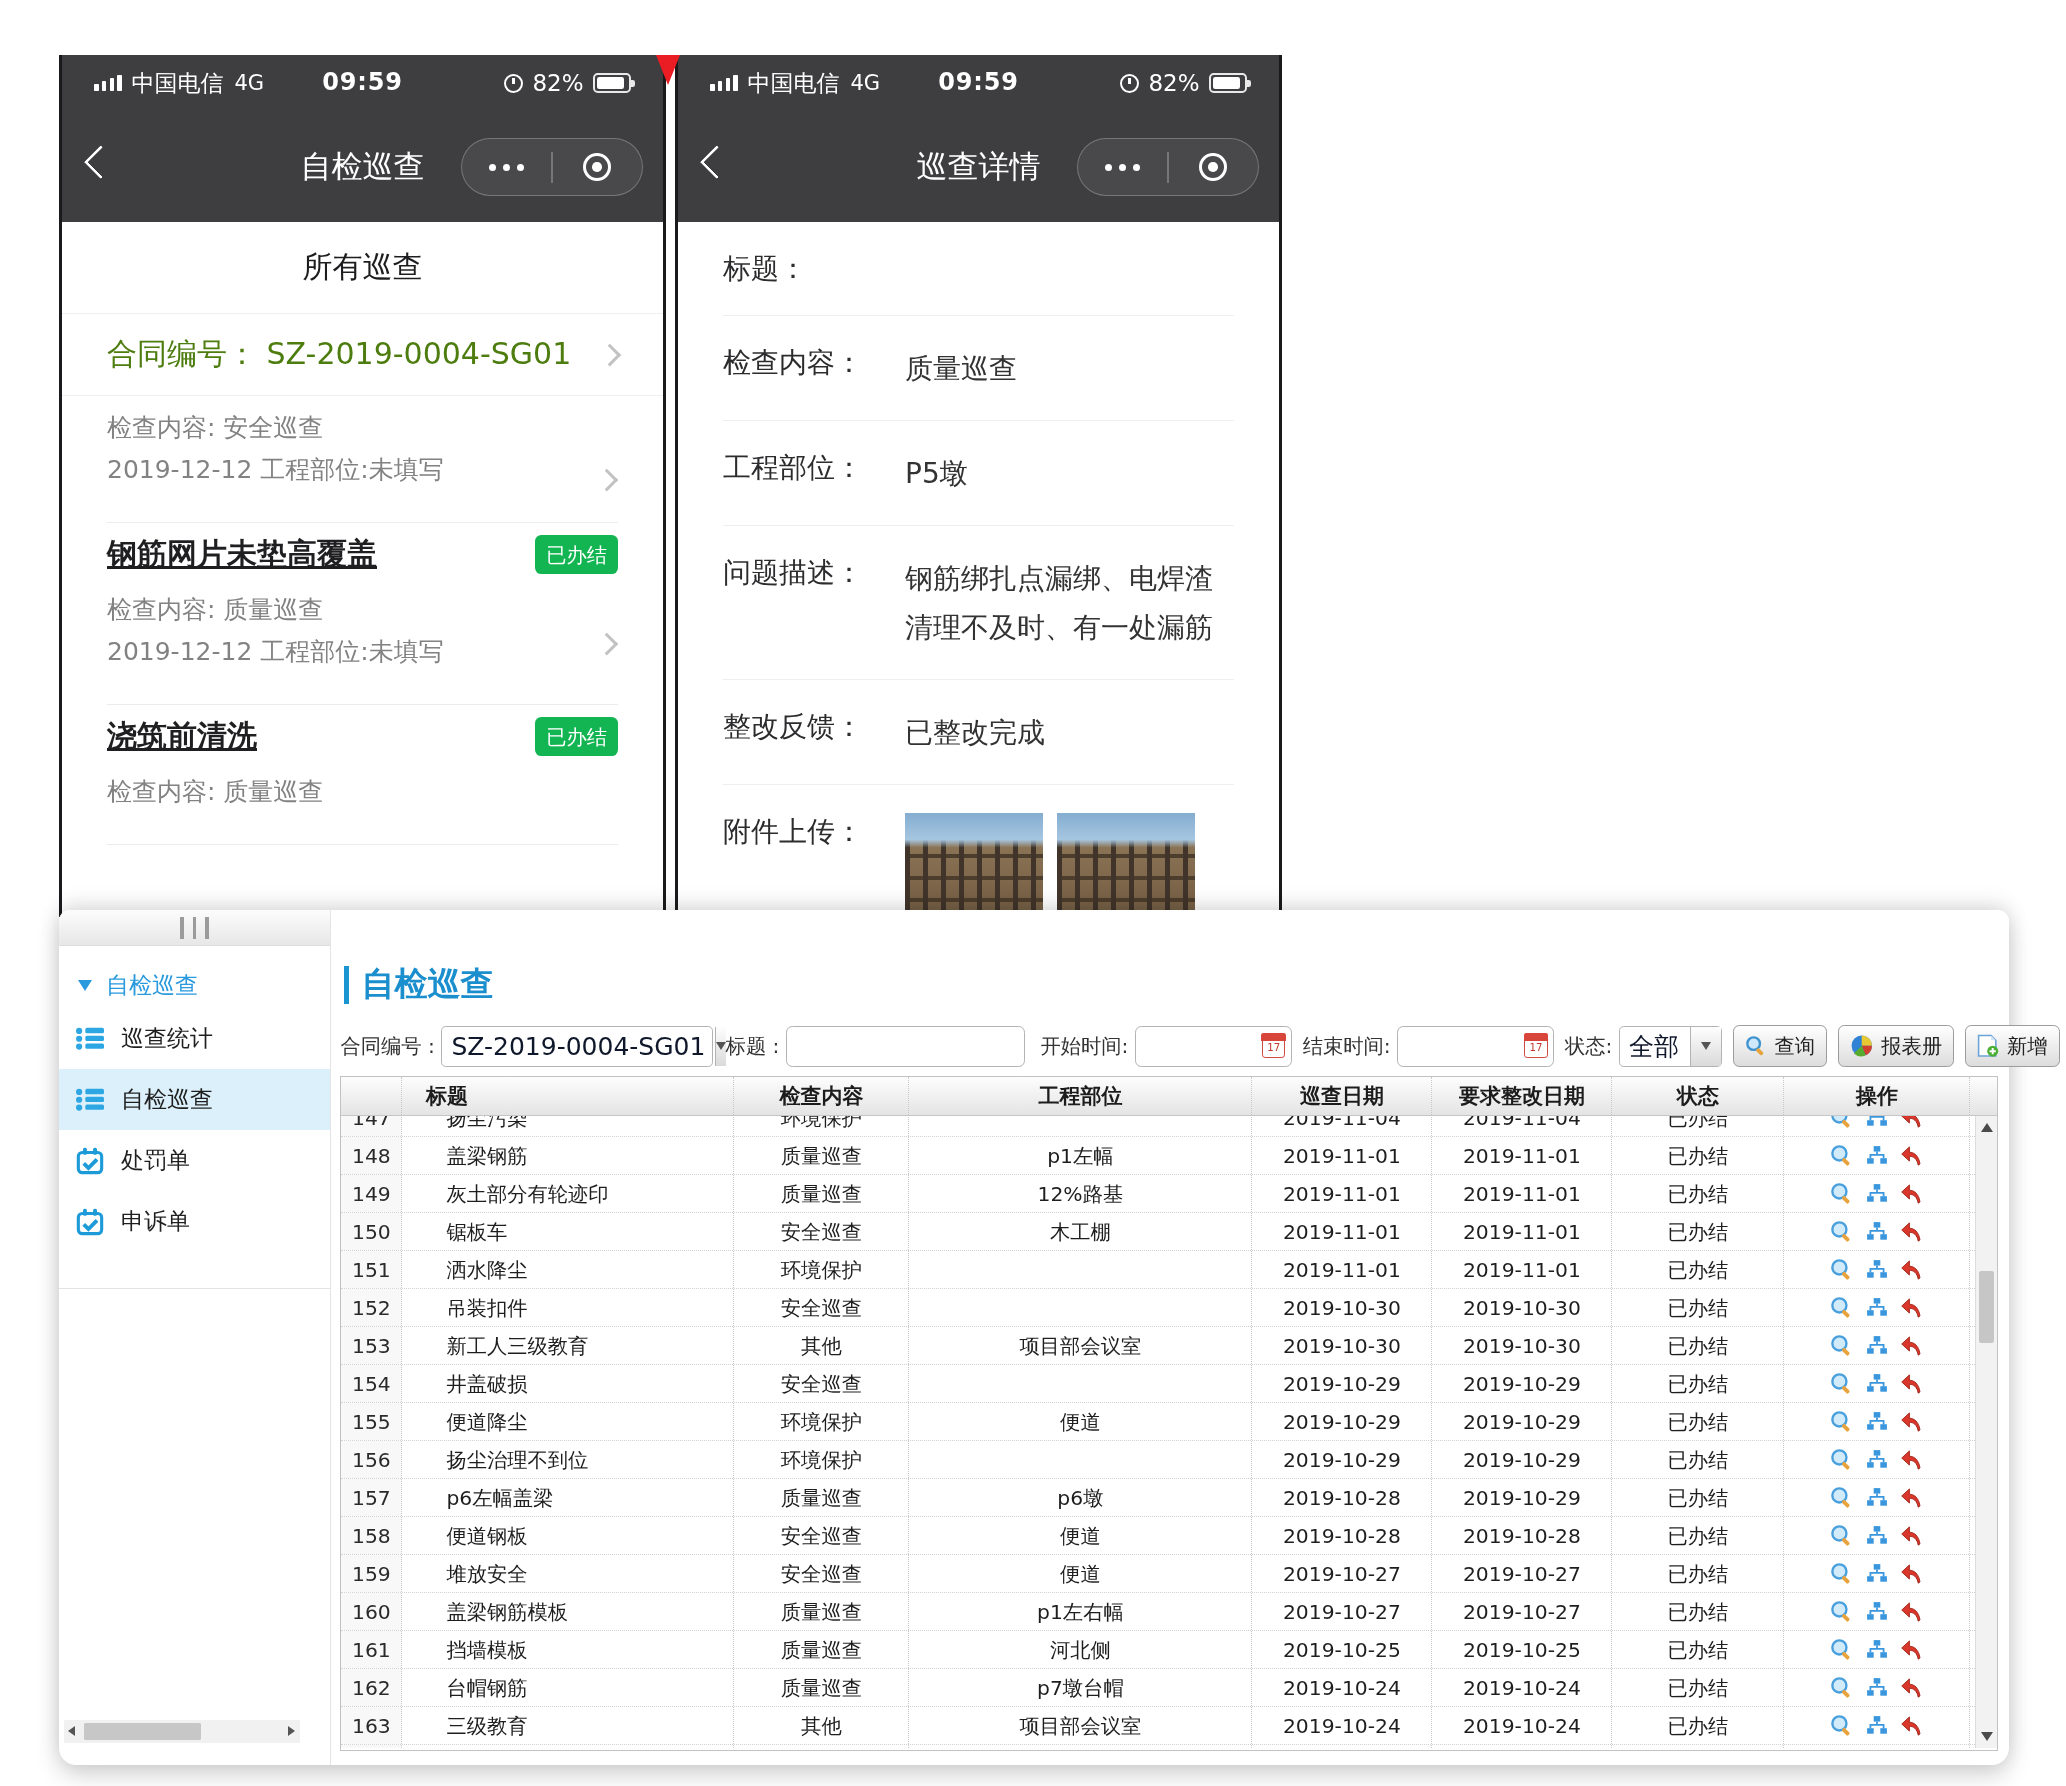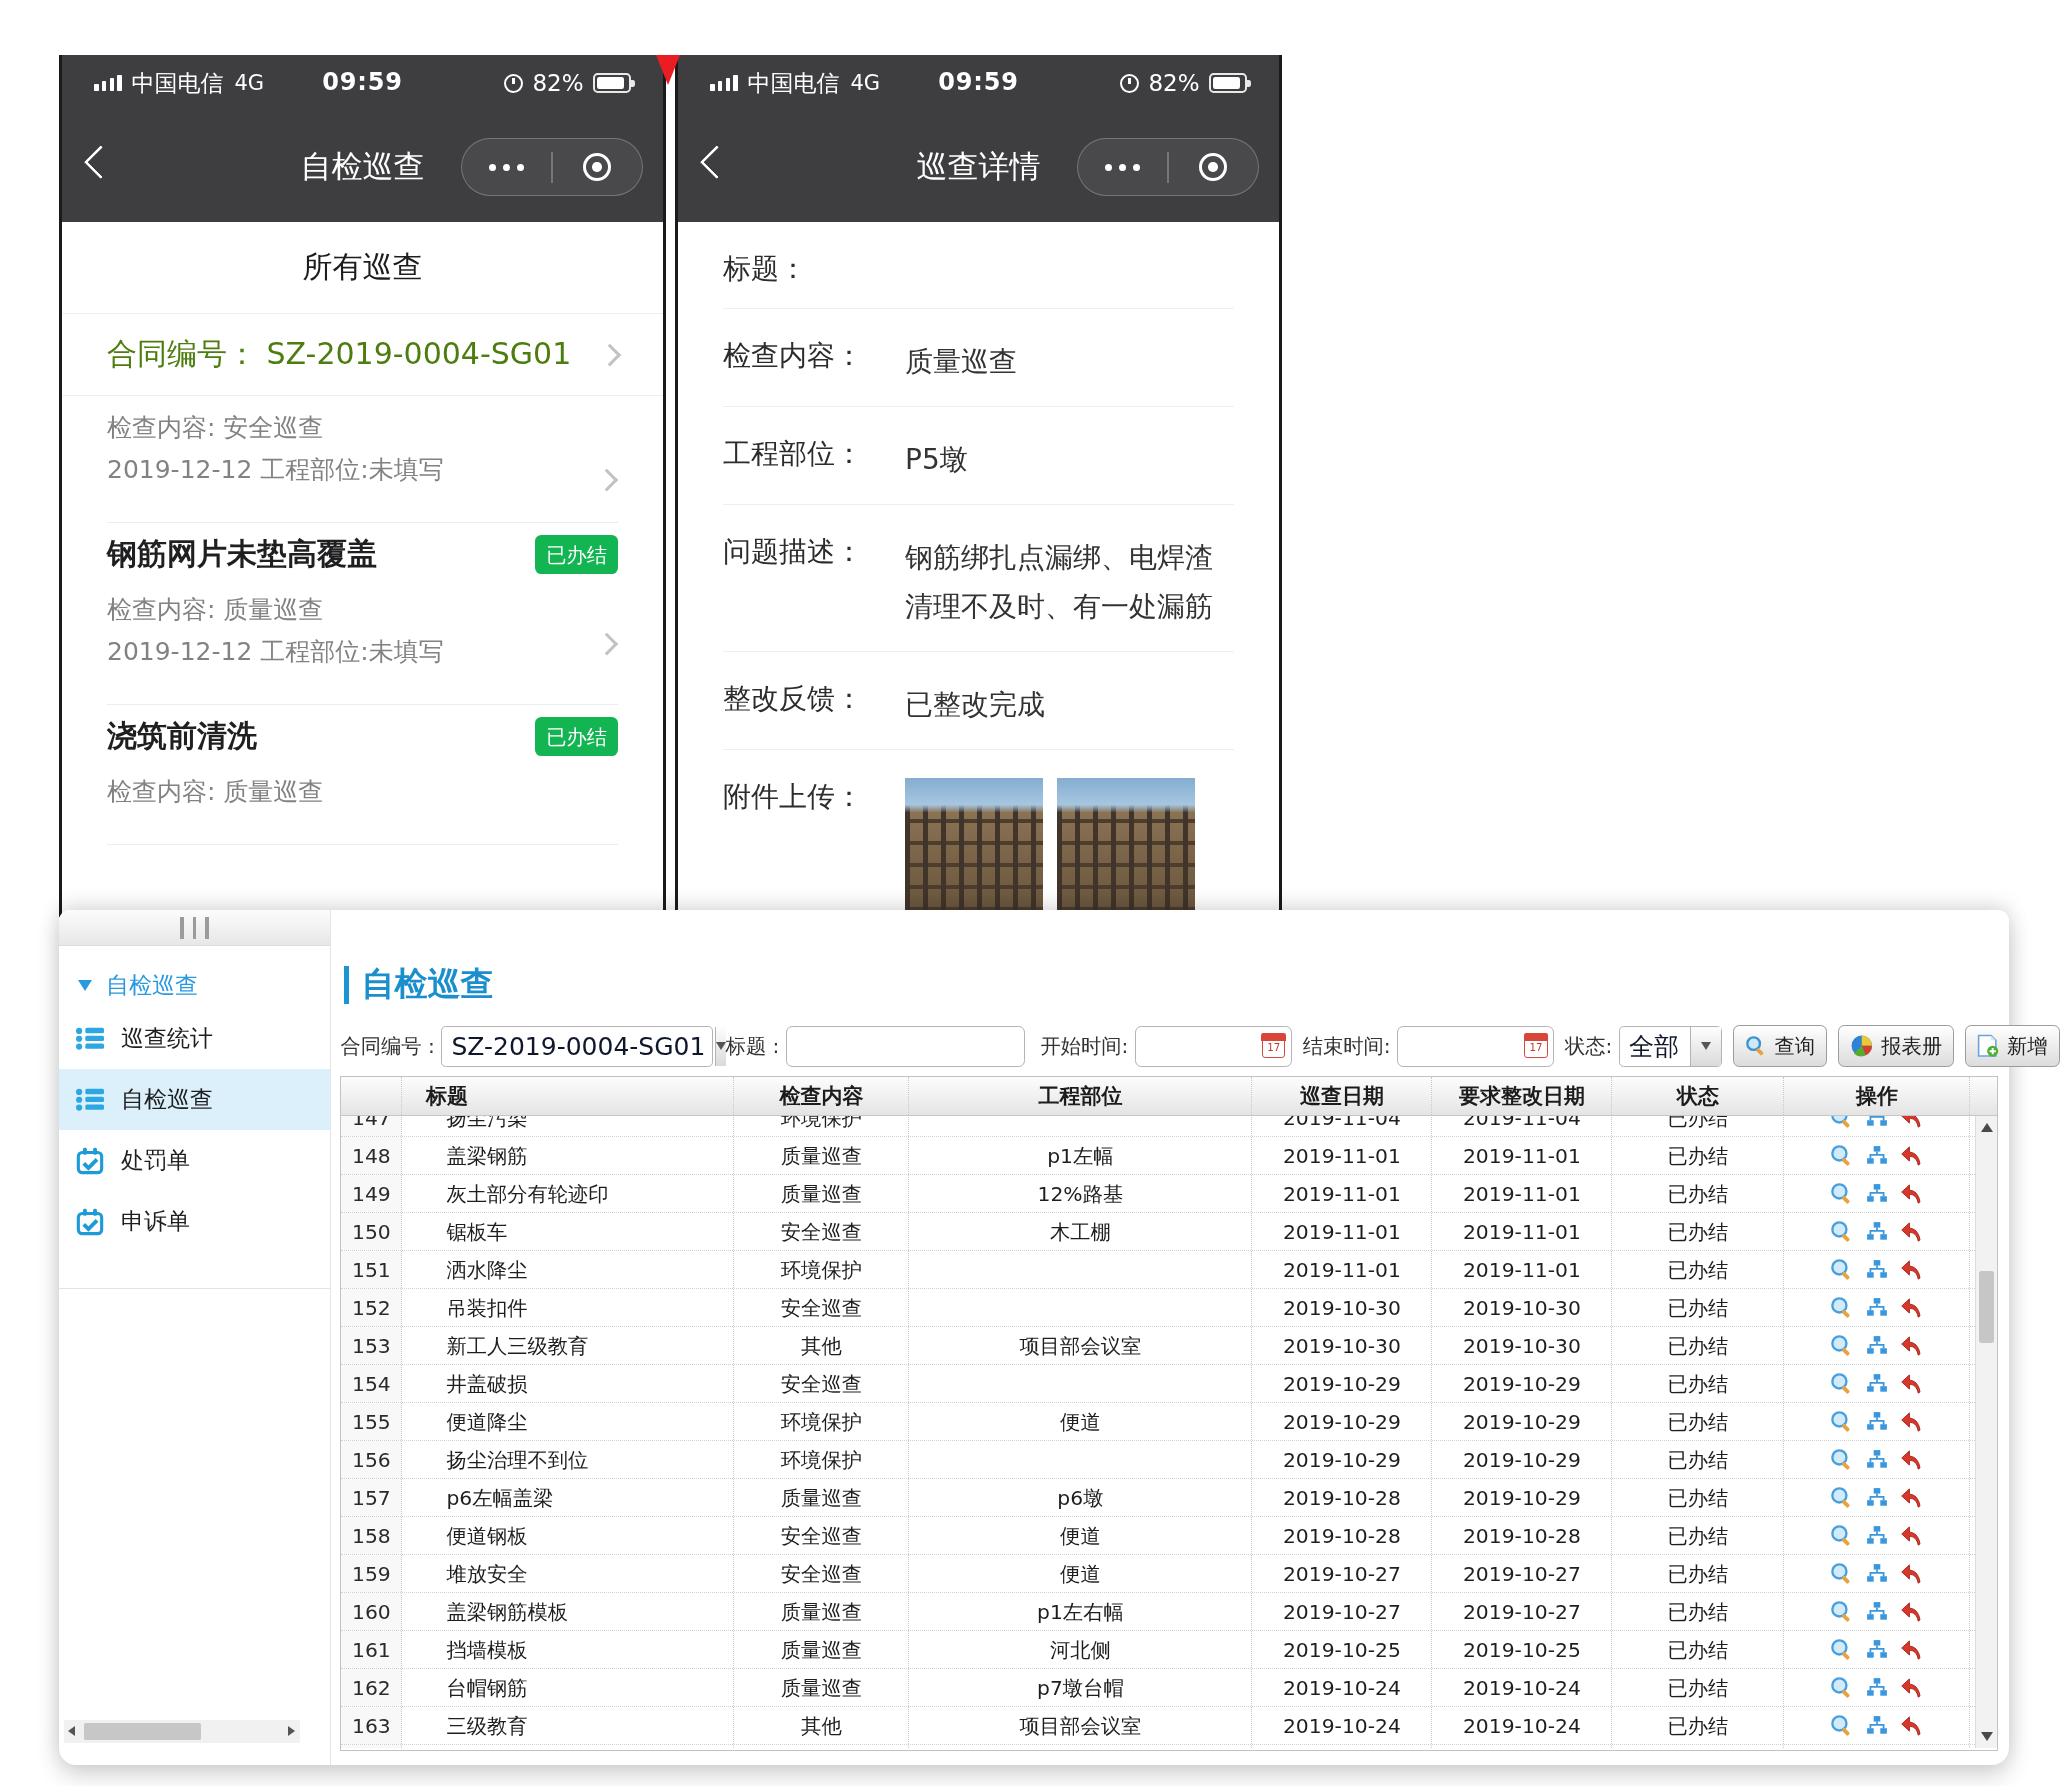--- a/index.html
+++ b/index.html
@@ -48,27 +48,27 @@
                display:flex; align-items:center; justify-content:center; color:#b3b3b3; font-size:27px; }
   .mag { width:23.5px; height:23.5px; border:3.1px solid #bdbdbd; border-radius:50%; position:relative; margin-right:14px; }
   .mag::after { content:""; position:absolute; left:19px; top:19px; width:3.1px; height:11px; background:#bdbdbd; transform:rotate(-45deg); border-radius:1.6px; }
   .contract-row { margin-top:25px; height:83px; border-top:1.6px solid #efefef; border-bottom:1.6px solid #efefef;
                   display:flex; align-items:center; padding:0 45px; font-size:30px; color:#4d7c0f; }
   .chev { width:15.7px; height:15.7px; border-top:3.1px solid #c2c2c2; border-right:3.1px solid #c2c2c2; transform:rotate(45deg); }
   .contract-row .chev { margin-left:auto; }
   .plist { padding:0 45px; }
   .p-item { position:relative; padding:11px 0 31px; border-bottom:1.6px solid #ececec; }
   .p-item .ititle-row { display:flex; align-items:center; justify-content:space-between; margin-bottom:14px; }
-  .p-item .ititle { font-size:30px; font-weight:bold; color:#1f1f21; }
+  .p-item .ititle { font-size:30px; font-weight:bold; color:#1f1f21;text-decoration:underline; }
   .badge { background:#12b551; color:#fff; font-size:20.3px; padding:5.5px 11px; border-radius:6.3px; }
   .p-item .l1, .p-item .l2 { font-size:25px; color:#828282; line-height:42px; }
   .p-item .chev { position:absolute; right:3.1px; bottom:52px; }
 
   
-  .field { display:flex; margin:0 45px; padding:28px 0 20px; border-bottom:1.6px solid #eeeeee; }
+  .field { display:flex; margin:0 45px; padding:28px 0 27px; border-bottom:1.6px solid #eeeeee; }
   .field:last-child { border-bottom:none; }
   .f-label { width:182px; flex:none; font-size:28px; color:#2c2c2e; }
   .f-value { font-size:28px; color:#333; line-height:49px; width:395px; }
   .photos { display:flex; flex-wrap:wrap; gap:14px; width:438px; }
   .photo { width:138px; height:133px;
     background:
       linear-gradient(180deg,#84add0 0%,#a6c6e0 20%,rgba(185,206,218,0) 26%),
       repeating-linear-gradient(90deg,#41342a 0 4.7px,rgba(0,0,0,0) 4.7px 18px),
       repeating-linear-gradient(0deg,#4d3d2c 0 3.9px,rgba(0,0,0,0) 3.9px 22px),
       linear-gradient(180deg,#97805f 0%,#7c6549 55%,#6a5740 100%);

